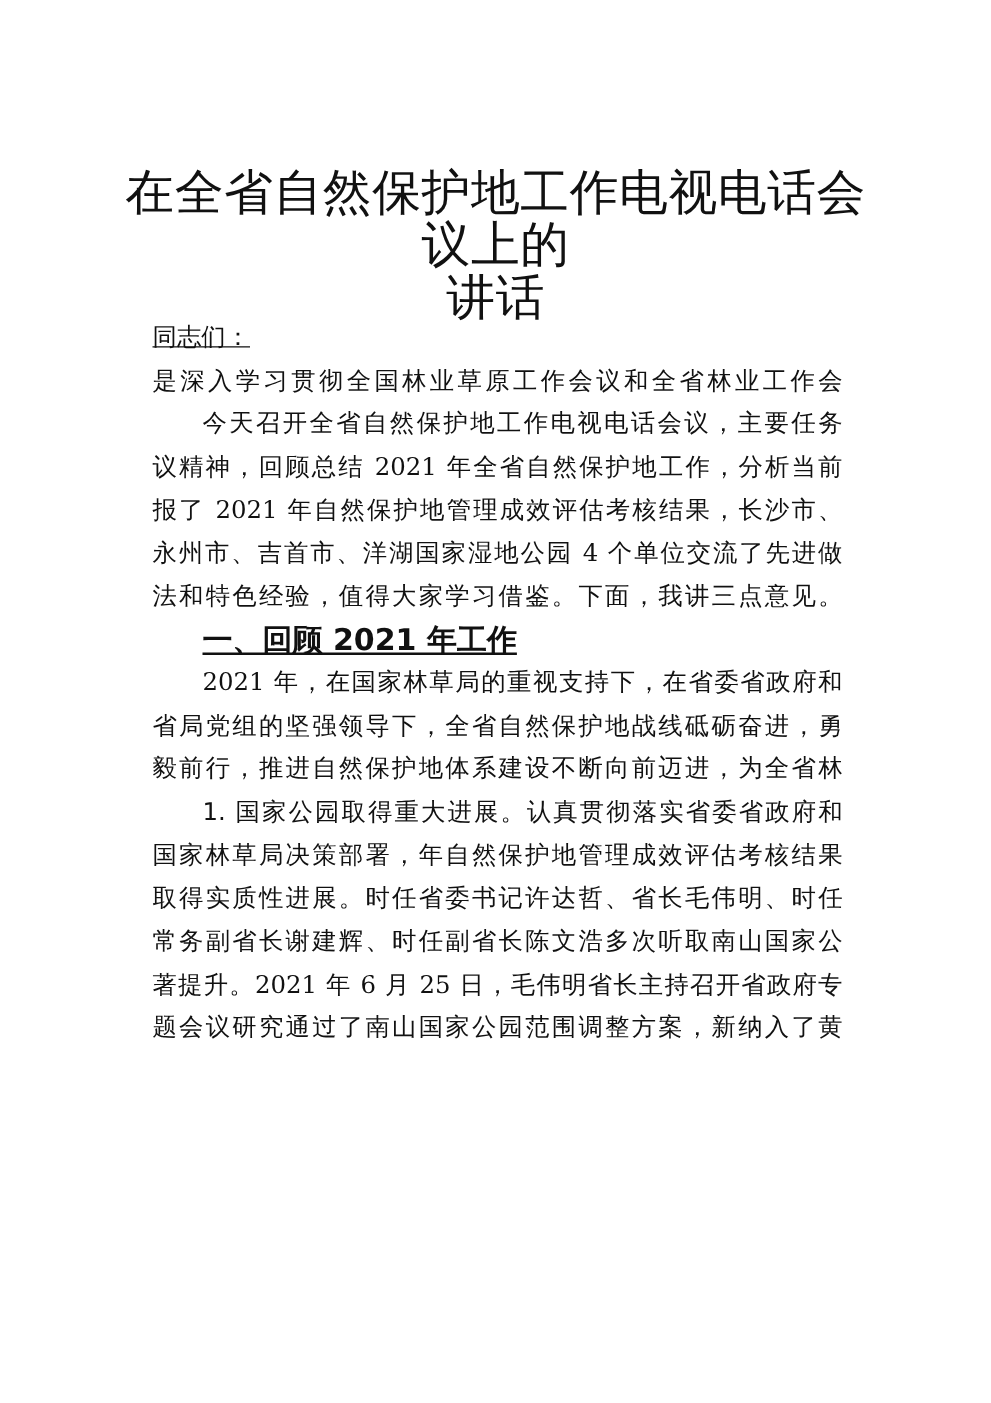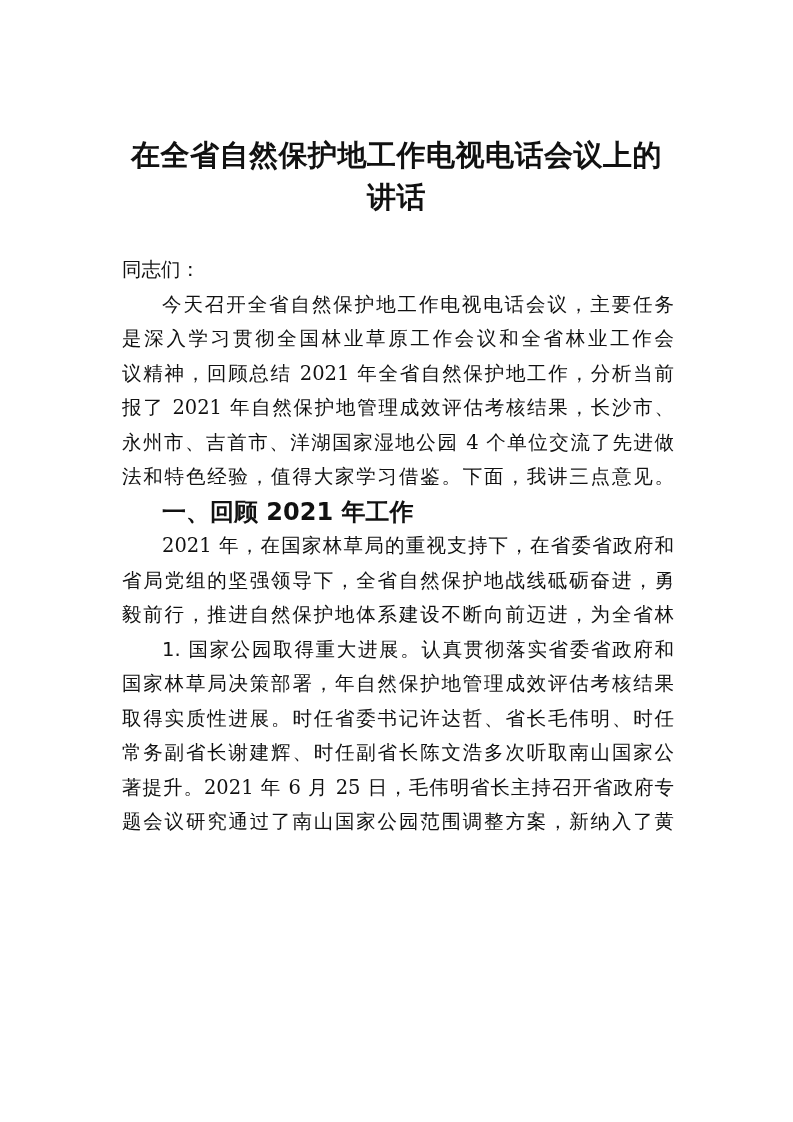--- a/index.html
+++ b/index.html
@@ -1,43 +1,43 @@
 <!DOCTYPE html>
 <html><head>
 <meta charset="utf-8">
 <style>
   html, body { margin: 0; padding: 0; background: #ffffff; }
   body { width: 793px; height: 1122px; position: relative; overflow: hidden;
          font-family: "DejaVu Serif", "Liberation Serif", serif; color: #111; }
   .page { position: absolute; left: 0; top: 0; width: 793px; height: 1122px; }
   .title { position: absolute; left: 100px; width: 593px; top: 134px; text-align: center;
-           font-size: 29px; line-height: 42px; font-weight: bold; letter-spacing: 0.5px; }
+           font-size: 39px; line-height: 42px; font-weight: normal; letter-spacing: 0.5px; }
   .body { position: absolute; left: 122px; top: 253px; width: 552px; }
   .line { height: 34.5px; line-height: 34.5px; font-size: 19.5px; white-space: nowrap;
           text-align: justify; text-align-last: justify; }
-  .line.last { text-align-last: left; }
+  .line.last { text-align-last: left; text-decoration: underline; }
   .indent { padding-left: 40px; }
   .h1 { font-family: "DejaVu Sans", "Liberation Sans", sans-serif; font-weight: bold; font-size: 24px; }
   .bold { font-family: "DejaVu Sans", "Liberation Sans", sans-serif; font-weight: normal; }
 </style>
 </head>
 <body>
 
 <div class="page">
   <div class="title">
     <div>在全省自然保护地工作电视电话会议上的</div>
     <div>讲话</div>
   </div>
 
   <div class="body">
     <div class="line last">同志们：</div>
 
     <div>
+      <div class="line">是深入学习贯彻全国林业草原工作会议和全省林业工作会</div>
       <div class="line indent">今天召开全省自然保护地工作电视电话会议，主要任务</div>
-      <div class="line">是深入学习贯彻全国林业草原工作会议和全省林业工作会</div>
       <div class="line">议精神，回顾总结 2021 年全省自然保护地工作，分析当前</div>
       <div class="line">报了 2021 年自然保护地管理成效评估考核结果，长沙市、</div>
       <div class="line">永州市、吉首市、洋湖国家湿地公园 4 个单位交流了先进做</div>
       <div class="line">法和特色经验，值得大家学习借鉴。下面，我讲三点意见。</div>
     </div>
 
     <div class="line indent last h1">一、回顾 2021 年工作</div>
 
     <div>
       <div class="line indent">2021 年，在国家林草局的重视支持下，在省委省政府和</div>

